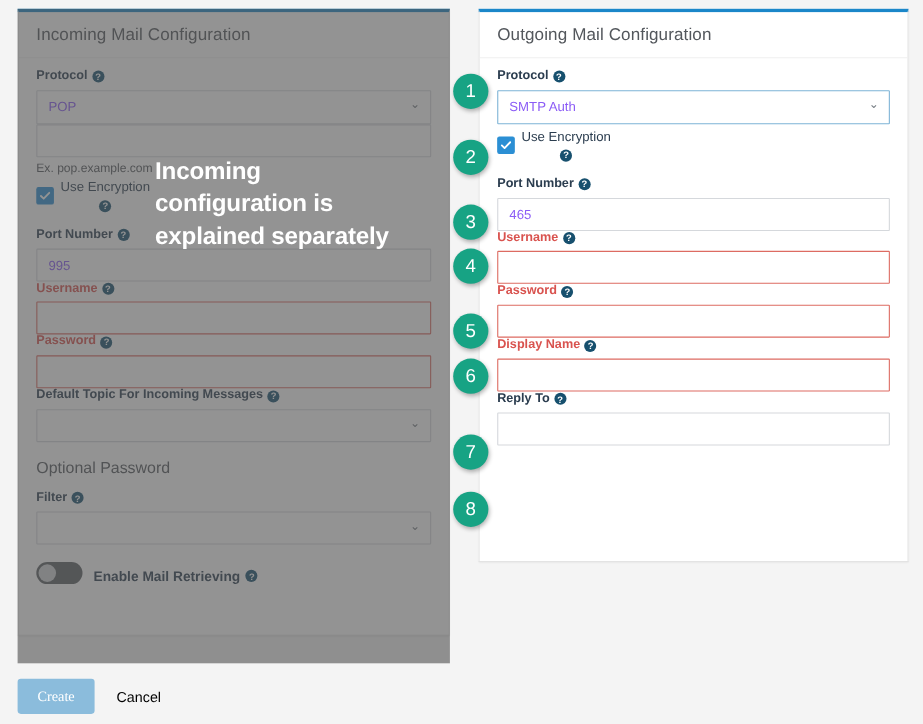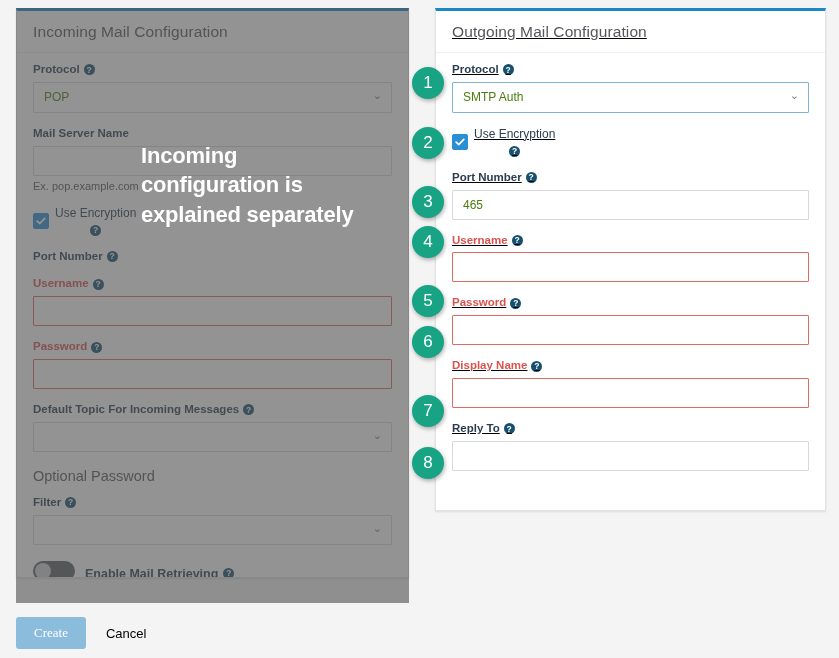--- a/index.html
+++ b/index.html
@@ -24,34 +24,34 @@
     box-shadow: 0 1px 2px rgba(0,0,0,.10);
     box-sizing: border-box;
   }
   #incoming-panel {
     left: 16px; top: 8px;
     width: 393px; height: 570px;
     overflow: hidden;
   }
   #outgoing-panel {
     left: 435px; top: 8px;
-    width: 391px; height: 503px; text-decoration: underline;
+    width: 391px; height: 503px;
   }
 
   .panel-title {
     font-size: 15.5px;
     color: #53575c;
     padding: 12px 16px 11px 16px;
     border-bottom: 1px solid #f0f0f0;
     letter-spacing: .1px;
   }
   .panel-body { padding: 10px 16px 14px 16px; }
 
   
-  .field { margin-bottom: 14px; }
+  .field { }
   .flabel {
     font-size: 11.5px;
     font-weight: bold;
     color: #2b3d4f;
     margin-bottom: 5px;
     display: flex;
     align-items: center;
     gap: 4px;
     line-height: 1.2;
   }
@@ -71,21 +71,21 @@
     flex: none;
   }
 
   .input, .select {
     width: 100%;
     height: 30px;
     box-sizing: border-box;
     border: 1px solid #d5d8dc;
     background: #fff;
     font-size: 12px;
-    color: #4d7c0f;
+    color: #8b5cf6;
     padding: 0 10px;
     font-family: "Liberation Sans", sans-serif;
     outline: none;
     border-radius: 1px;
   }
   .input.tall, .select.tall { height: 31px; }
   .input.err { border-color: #dd6b62; height: 30px; }
   .select {
     appearance: none; -webkit-appearance: none;
     background-image: none;
@@ -226,23 +226,20 @@
           <span>Protocol</span>
           <span class="help">?</span>
         </div>
         <div class="selwrap">
           <input class="select tall" type="text" readonly="" value="POP" style="">
           <span class="caret">⌄</span>
         </div>
       </div>
 
       <div class="field">
-        <div class="flabel">
-          <span>Mail Server Name</span>
-        </div>
         <input class="input" type="text" value="" style="">
         <div class="hint">Ex. pop.example.com</div>
       </div>
 
       <div class="checkrow">
         <span class="cbox">
           <svg width="10" height="10" viewBox="0 0 10 10" aria-hidden="true">
             <path d="M1.2 5.2 L3.7 7.6 L8.8 2.3" stroke="#ffffff" stroke-width="1.7" fill="none" stroke-linecap="round" stroke-linejoin="round"></path>
           </svg>
         </span>
@@ -250,20 +247,21 @@
           <span>Use Encryption</span>
           <span class="help">?</span>
         </span>
       </div>
 
       <div class="field">
         <div class="flabel">
           <span>Port Number</span>
           <span class="help">?</span>
         </div>
+        <input class="input" type="text" value="995" style="">
       </div>
 
       <div class="field">
         <div class="flabel req">
           <span>Username</span>
           <span class="help">?</span>
         </div>
         <input class="input err" type="text" value="" style="">
       </div>
 

